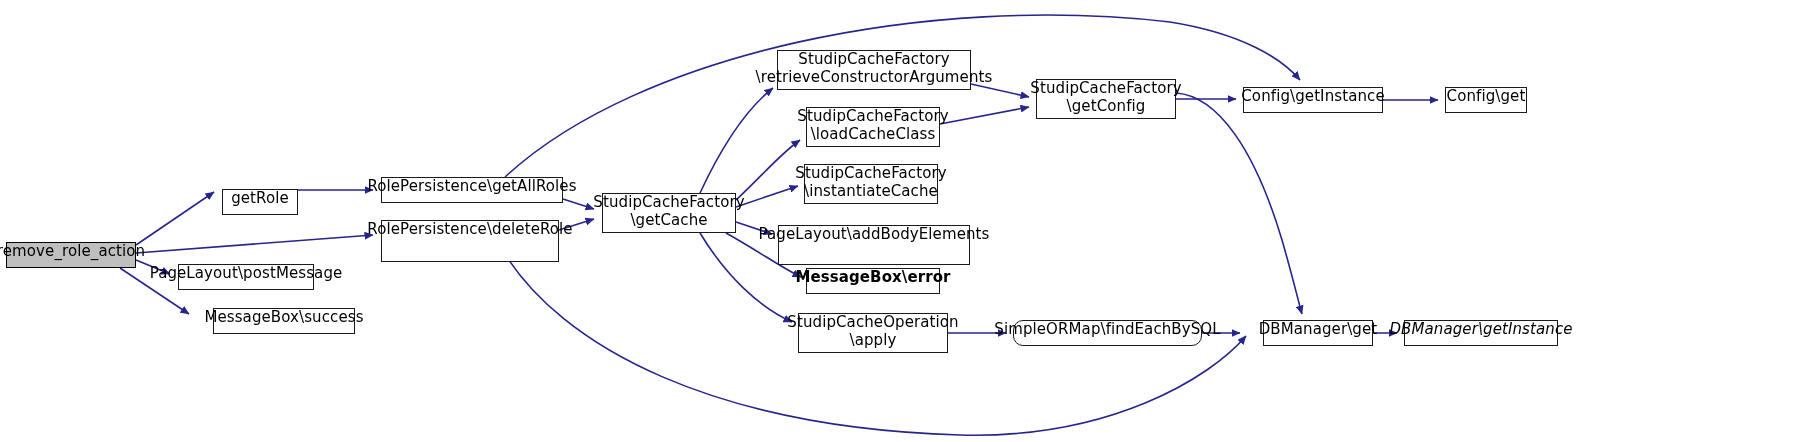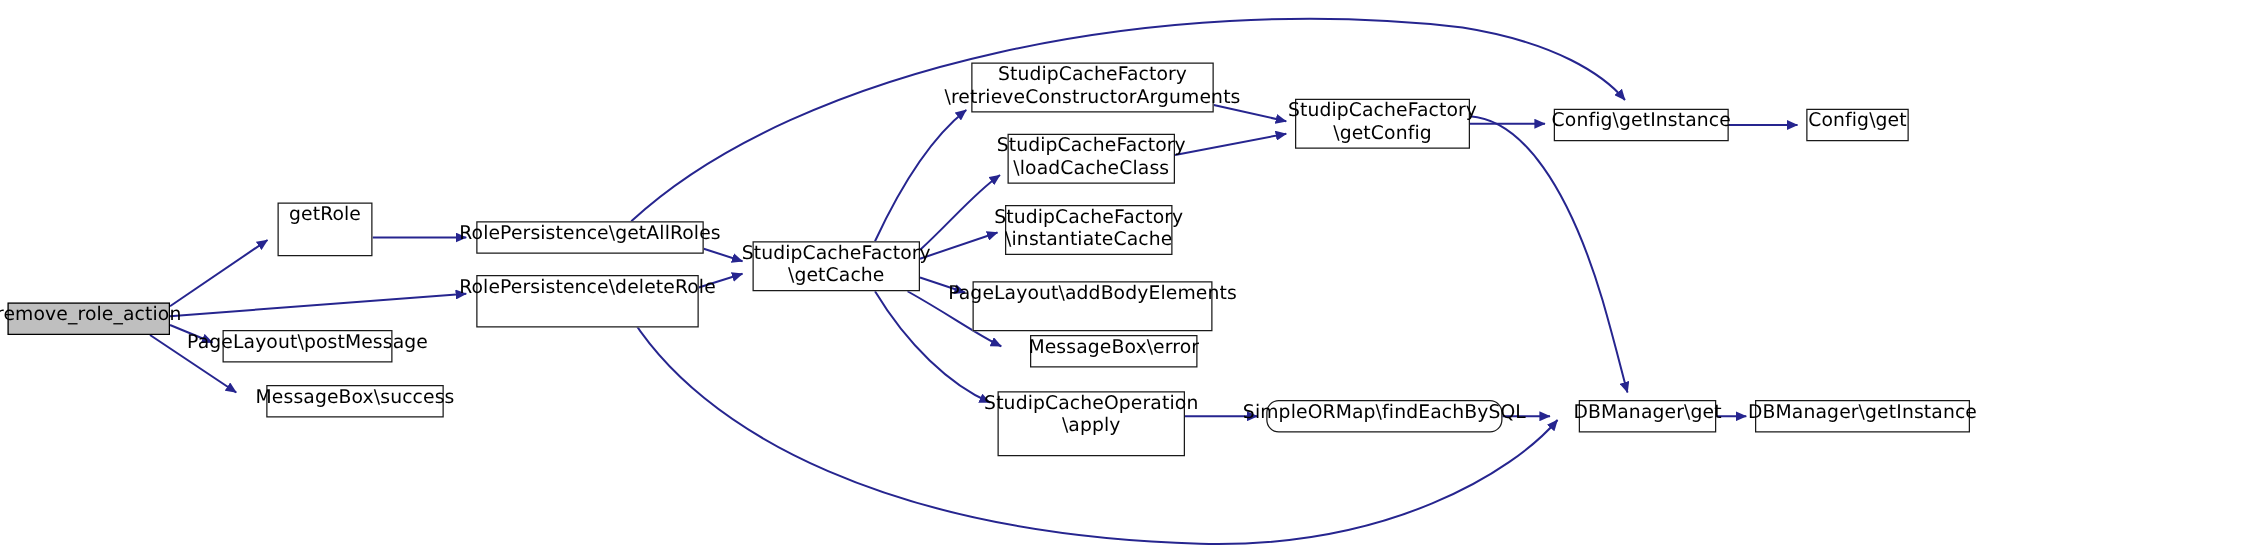--- a/index.html
+++ b/index.html
@@ -68,38 +68,38 @@
       <path d="M948,333 L1006,333"></path>
 
       <path d="M1202,333 L1240,333"></path>
 
       <path d="M1357,333 L1397,333"></path>
     </g>
   </svg>
 
   <div id="nodes">
       <div class="node root" style="left: 6px; top: 242px; width: 130px; height: 26px;"><span class="lbl">remove_role_action</span></div>
-      <div class="node" style="left: 222px; top: 162px; width: 76px; height: 43px;"><span class="lbl">getRole</span></div>
+      <div class="node" style="left: 222px; top: 189px; width: 76px; height: 26px;"><span class="lbl">getRole</span></div>
       <div class="node" style="left: 178px; top: 264px; width: 136px; height: 26px;"><span class="lbl">PageLayout\postMessage</span></div>
       <div class="node" style="left: 189px; top: 308px; width: 142px; height: 26px; margin-left: 24px;"><span class="lbl">MessageBox\success</span></div>
       <div class="node" style="left: 381px; top: 177px; width: 182px; height: 26px;"><span class="lbl">RolePersistence\getAllRoles</span></div>
       <div class="node" style="left: 381px; top: 220px; width: 178px; height: 42px;"><span class="lbl">RolePersistence\deleteRole</span></div>
       <div class="node" style="left: 602px; top: 193px; width: 134px; height: 40px;"><span class="lbl">StudipCacheFactory
 \getCache</span></div>
       <div class="node" style="left: 777px; top: 50px; width: 194px; height: 40px;"><span class="lbl">StudipCacheFactory
 \retrieveConstructorArguments</span></div>
       <div class="node" style="left: 806px; top: 107px; width: 134px; height: 40px;"><span class="lbl">StudipCacheFactory
 \loadCacheClass</span></div>
       <div class="node" style="left: 804px; top: 164px; width: 134px; height: 40px;"><span class="lbl">StudipCacheFactory
 \instantiateCache</span></div>
       <div class="node" style="left: 778px; top: 225px; width: 192px; height: 40px;"><span class="lbl">PageLayout\addBodyElements</span></div>
-      <div class="node" style="left: 824px; top: 268px; width: 134px; height: 26px;"><span class="lbl">MessageBox\error</span></div>
-      <div class="node" style="left: 798px; top: 313px; width: 150px; height: 52px;"><span class="lbl">StudipCacheOperation
+      <div class="node" style="left: 806px; top: 268px; width: 134px; height: 26px; font-weight: bold;"><span class="lbl">MessageBox\error</span></div>
+      <div class="node" style="left: 798px; top: 313px; width: 150px; height: 40px;"><span class="lbl">StudipCacheOperation
 \apply</span></div>
       <div class="node" style="left: 1036px; top: 79px; width: 140px; height: 40px;"><span class="lbl">StudipCacheFactory
 \getConfig</span></div>
       <div class="node" style="left: 1243px; top: 87px; width: 140px; height: 26px;"><span class="lbl">Config\getInstance</span></div>
       <div class="node" style="left: 1445px; top: 87px; width: 82px; height: 26px;"><span class="lbl">Config\get</span></div>
       <div class="node" style="left: 1013px; top: 320px; width: 189px; height: 26px; border-radius: 10px;"><span class="lbl">SimpleORMap\findEachBySQL</span></div>
       <div class="node" style="left: 1247px; top: 320px; width: 110px; height: 26px; margin-left: 16px;"><span class="lbl">DBManager\get</span></div>
-      <div class="node" style="left: 1404px; top: 320px; width: 172px; height: 26px;"><span class="lbl">DBManager\getInstance</span></div>
+      <div class="node" style="left: 1404px; top: 320px; width: 154px; height: 26px; font-style: italic;"><span class="lbl">DBManager\getInstance</span></div>
     </div>
 </div>
 
 </body></html>

